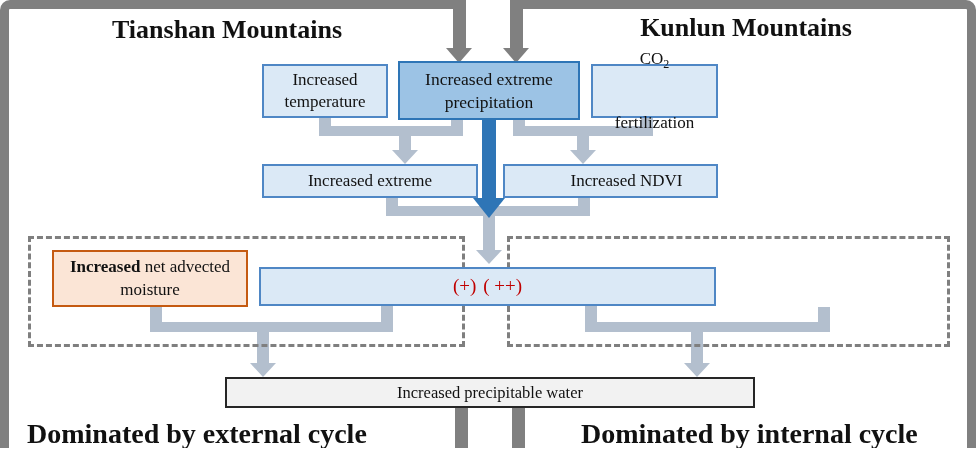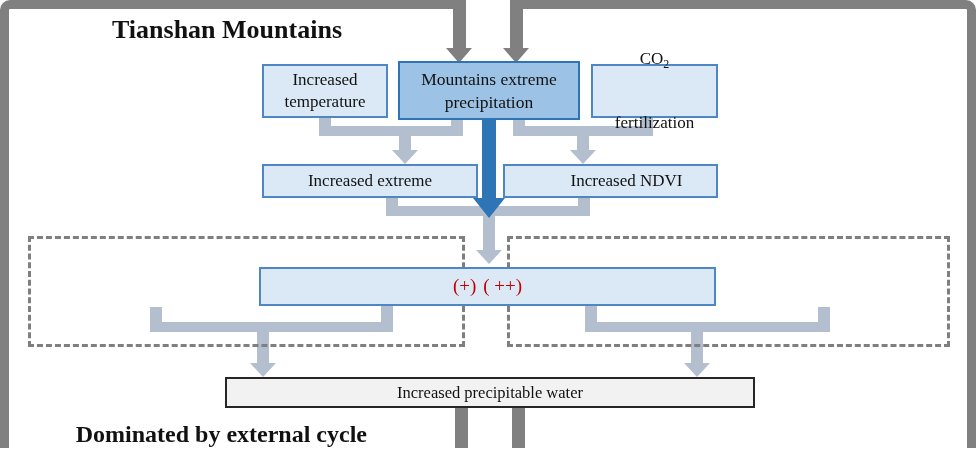--- a/index.html
+++ b/index.html
@@ -14,22 +14,22 @@
 
   
   .gray-bar{position:absolute;background:#808080;}
   .tri{position:absolute;width:0;height:0;}
   .tri.gray{border-left:13px solid transparent;border-right:13px solid transparent;
             border-top:15px solid #808080;}
 
   
   .title{position:absolute;width:340px;text-align:center;font-weight:bold;
          font-size:26px;line-height:28px;}
-  .footer-label{position:absolute;width:340px;text-align:right;font-weight:bold;
-         font-size:24px;line-height:28px;}
+  .footer-label{position:absolute;width:340px;text-align:left;font-weight:bold;
+         font-size:28px;line-height:28px;}
 
   
   .conn{position:absolute;background:#b3bfce;}
   .tri.conn-head{border-left:13px solid transparent;border-right:13px solid transparent;
                  border-top:14px solid #b3bfce;}
 
   
   .blue-shaft{position:absolute;background:#2e75b6;z-index:6;}
   .tri.blue-head{border-left:16px solid transparent;border-right:16px solid transparent;
                  border-top:20px solid #2e75b6;z-index:6;}
@@ -59,26 +59,27 @@
 
   <div class="gray-bar" style="left:453px;top:8px;width:13px;height:40px;"></div>
   <div class="tri gray" style="left:446px;top:48px;"></div>
   <div class="gray-bar" style="left:510px;top:8px;width:13px;height:40px;"></div>
   <div class="tri gray" style="left:503px;top:48px;"></div>
 
   <div class="gray-bar" style="left:455px;top:408px;width:13px;height:48px;"></div>
   <div class="gray-bar" style="left:512px;top:408px;width:13px;height:48px;"></div>
 
   <div class="title" style="left:57px;top:16px;">Tianshan Mountains</div>
+  <div class="title" style="left:576px;top:14px;">Kunlun Mountains</div>
 
   <div class="box blue" style="left:262px;top:64px;width:126px;height:54px;justify-content:center;">
     <span>Increased temperature</span>
   </div>
   <div class="box blue-dark" style="left:398px;top:61px;width:182px;height:59px;z-index:5;">
-    <span>Mountains extreme precipitation</span>
+    <span>Increased extreme precipitation</span>
   </div>
   <div class="box blue col" style="left:591px;top:64px;width:127px;height:54px;">
     <span><span>CO</span><sub>2</sub></span>
     <span>fertilization</span>
   </div>
 
   <div class="conn" style="left:319px;top:118px;width:12px;height:18px;"></div>
   <div class="conn" style="left:451px;top:120px;width:12px;height:16px;"></div>
   <div class="conn" style="left:319px;top:126px;width:144px;height:10px;"></div>
   <div class="conn" style="left:399px;top:136px;width:12px;height:14px;"></div>
@@ -102,20 +103,23 @@
 
   <div class="conn" style="left:386px;top:198px;width:12px;height:18px;"></div>
   <div class="conn" style="left:578px;top:198px;width:12px;height:18px;"></div>
   <div class="conn" style="left:386px;top:206px;width:204px;height:10px;"></div>
   <div class="conn" style="left:483px;top:216px;width:12px;height:34px;"></div>
   <div class="tri conn-head" style="left:476px;top:250px;"></div>
 
   <div class="dashed" style="left:28px;top:236px;width:437px;height:111px;"></div>
   <div class="dashed" style="left:507px;top:236px;width:443px;height:111px;"></div>
 
+  <div class="box orange" style="left:52px;top:250px;width:196px;height:57px;">
+    <span><b>Increased</b><span> net advected moisture</span></span>
+  </div>
 
   <div class="box blue" style="left:259px;top:267px;width:457px;height:39px;font-size:17.5px;">
     <span class="evapo-row">
       <span class="red">(+)</span>
       <span class="red">( ++)</span>
     </span>
   </div>
 
   <div class="conn" style="left:150px;top:307px;width:12px;height:20px;"></div>
   <div class="conn" style="left:381px;top:306px;width:12px;height:21px;"></div>
@@ -127,14 +131,15 @@
   <div class="conn" style="left:818px;top:307px;width:12px;height:20px;"></div>
   <div class="conn" style="left:585px;top:322px;width:245px;height:10px;"></div>
   <div class="conn" style="left:691px;top:332px;width:12px;height:31px;"></div>
   <div class="tri conn-head" style="left:684px;top:363px;"></div>
 
   <div class="box gray-box" style="left:225px;top:377px;width:530px;height:31px;">
     <span>Increased precipitable water</span>
   </div>
 
   <div class="footer-label" style="left:27px;top:420px;">Dominated by external cycle</div>
+  <div class="footer-label" style="left:581px;top:420px;">Dominated by internal cycle</div>
 
 </div>
 
 </body></html>

